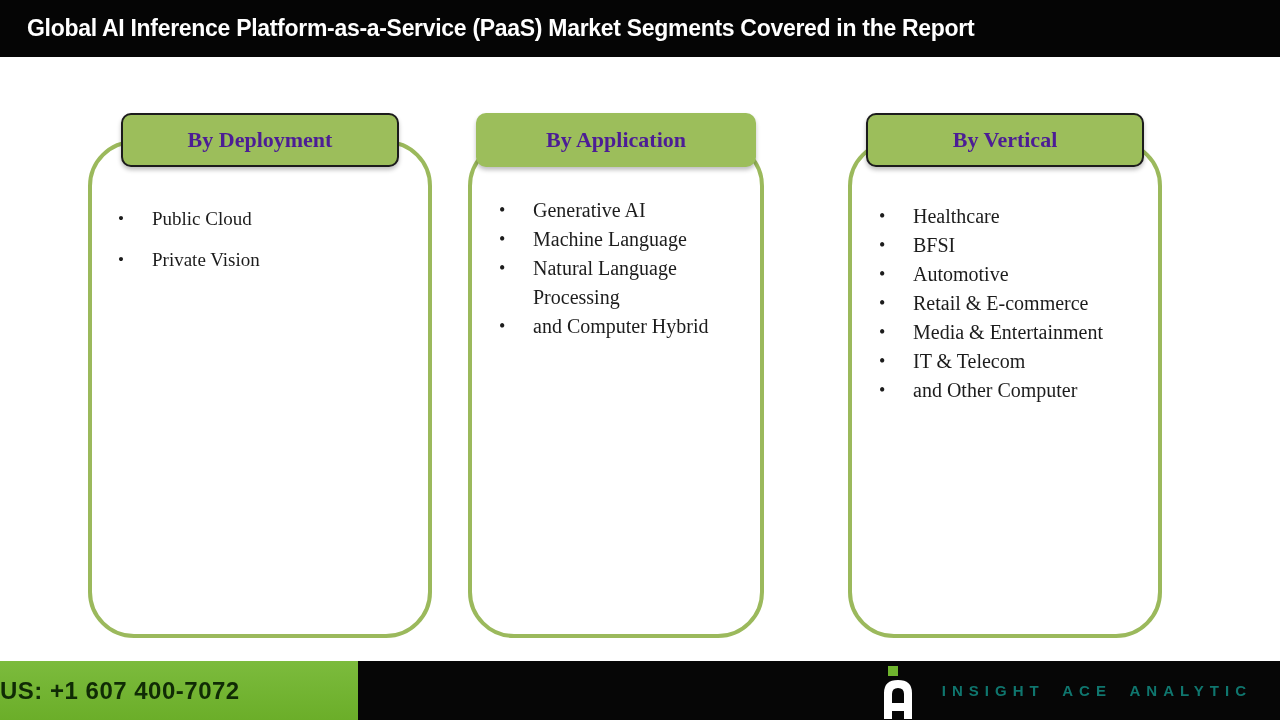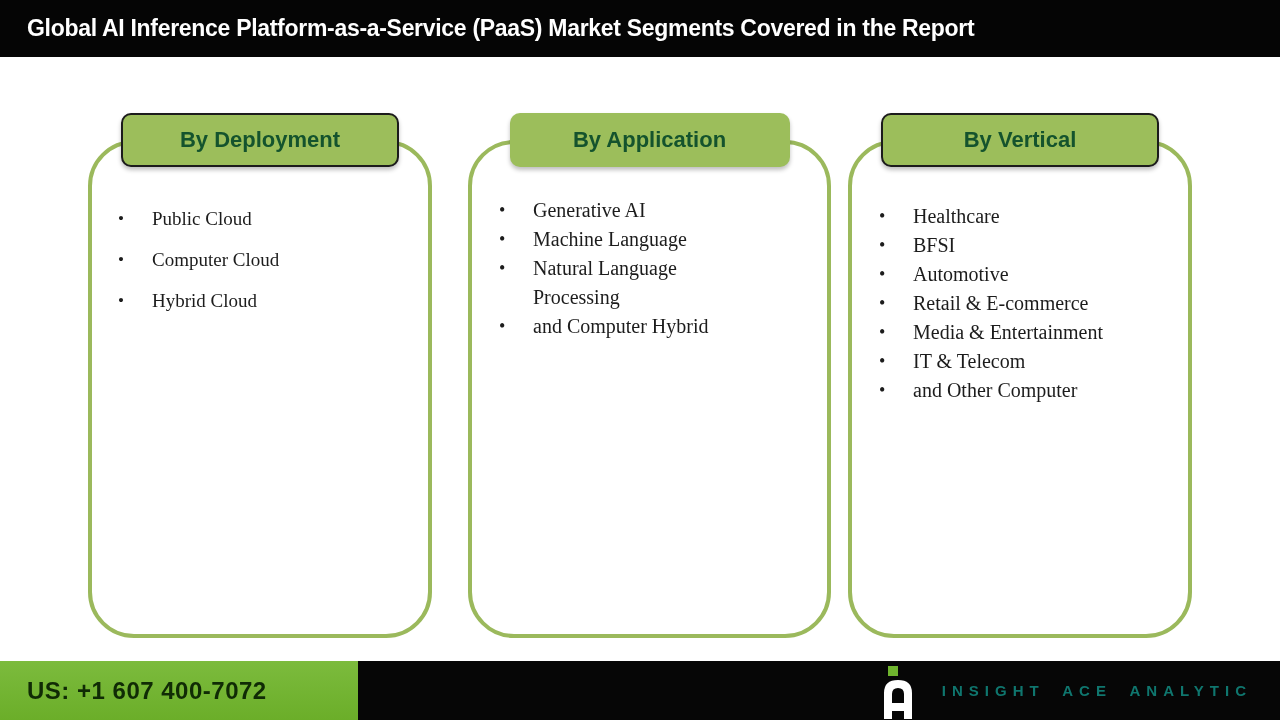--- a/index.html
+++ b/index.html
@@ -17,34 +17,34 @@
   }
 
   
   .content { position: absolute; top: 57px; left: 0; width: 1280px; height: 604px; background: #ffffff; }
 
   .panel {
     position: absolute; top: 83px; height: 498px;
     border: 4px solid #9bb95c; border-radius: 46px; background: #ffffff;
   }
   .panel-1 { left: 88px;  width: 344px; }
-  .panel-2 { left: 468px; width: 363px; }
-  .panel-3 { left: 848px; width: 344px; }
+  .panel-2 { left: 468px; width: 296px; }
+  .panel-3 { left: 848px; width: 314px; }
 
   .panel-header {
     position: absolute; top: -31px; left: 50%; transform: translateX(-50%);
     width: 278px; height: 54px;
     background: #9cbe5b; border: 2px solid #1c1c1c; border-radius: 10px;
     display: flex; align-items: center; justify-content: center;
     box-shadow: 0 3px 4px rgba(0,0,0,0.25);
   }
   .panel-2 .panel-header { border: none; width: 280px; }
   .panel-header span {
-    font-family: Liberation Sans, sans-serif; font-weight: bold;
-    font-size: 22px; color: #14532d;
+    font-family: Liberation Serif, serif; font-weight: bold;
+    font-size: 22px; color: #4c1d95;
   }
 
   .panel ul { list-style: none; margin: 0; }
   .panel-1 ul { padding: 46px 10px 0 24px; }
   .panel-2 ul { padding: 52px 10px 0 25px; }
   .panel-3 ul { padding: 58px 14px 0 25px; }
 
   .panel li {
     position: relative; padding-left: 36px;
     font-family: "Liberation Serif", serif; color: #1c1c1c;
@@ -58,21 +58,21 @@
   }
 
   
   .footer-bar {
     position: absolute; top: 661px; left: 0; width: 1280px; height: 59px;
     background: #060606;
   }
   .phone-box {
     position: absolute; left: 0; top: 0; width: 358px; height: 59px;
     background: linear-gradient(#7cbb3d, #6bae29);
-    display: flex; align-items: center; padding-left: 27px;
+    display: flex; align-items: center; 
   }
   .phone-box span {
     font-size: 24px; font-weight: bold; color: #102b05; letter-spacing: 0.5px;
     white-space: nowrap;
   }
   .brand {
     position: absolute; right: 28px; top: 0; height: 59px;
     display: flex; align-items: center; gap: 26px;
   }
   .brand .logo { width: 36px; height: 54px; margin-top: 2px; }
@@ -89,22 +89,21 @@
 </div>
 
 <div class="content">
 
   <div class="panel panel-1">
     <div class="panel-header">
       <span>By Deployment</span>
     </div>
     <ul>
       <li>Public Cloud</li>
-      <li>Computer Cloud</li>
-      <li>Hybrid Cloud</li>
+      <li>Private Vision</li>
     </ul>
   </div>
 
   <div class="panel panel-2">
     <div class="panel-header">
       <span>By Application</span>
     </div>
     <ul>
       <li>Generative AI</li>
       <li>Machine Language</li>

